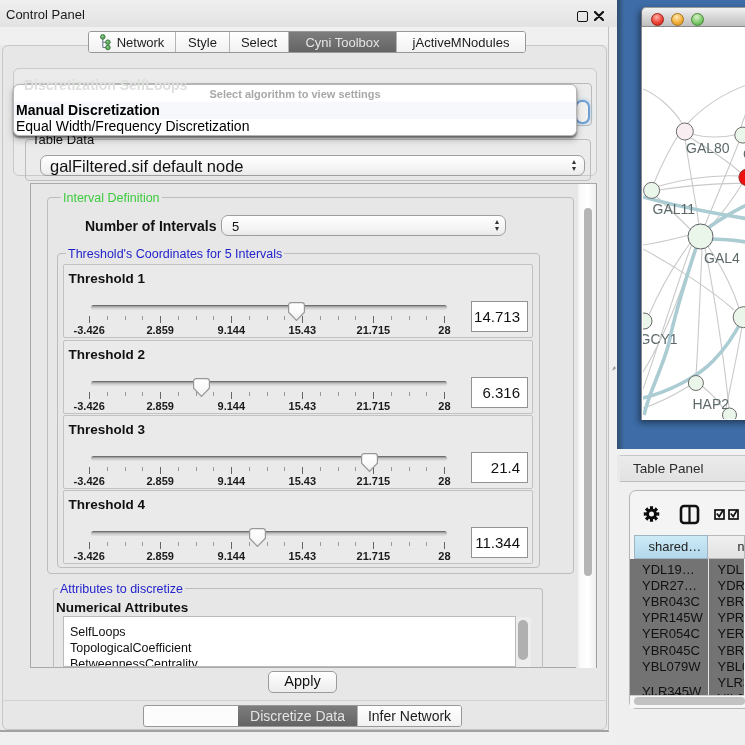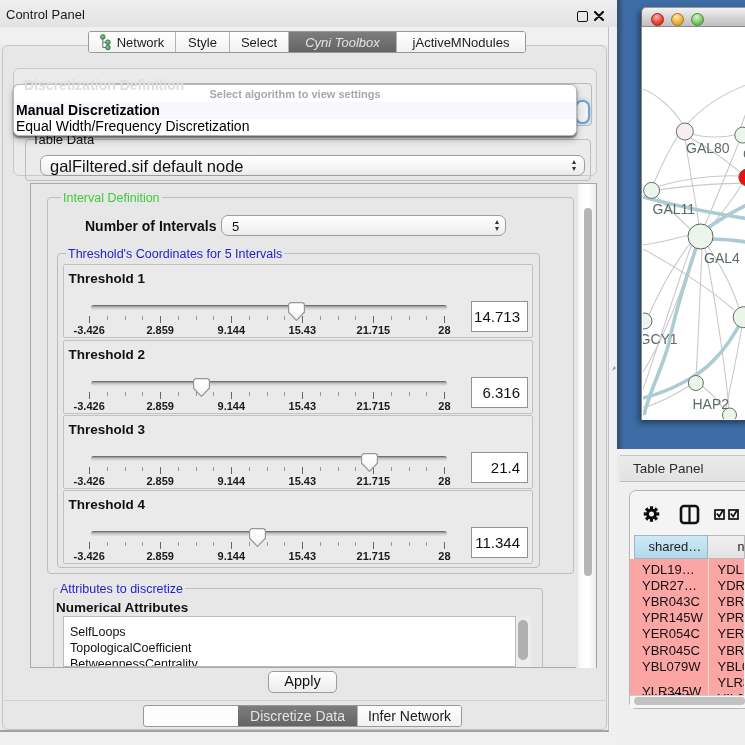--- a/index.html
+++ b/index.html
@@ -74,21 +74,21 @@
             <circle cx="7.9" cy="13.5" r="2.3"></circle>
           </g>
           <g fill="#a8d8a8">
             <circle cx="2.3" cy="2.3" r="0.7"></circle>
             <circle cx="7.4" cy="7.6" r="0.7"></circle>
             <circle cx="7.4" cy="12.9" r="0.7"></circle>
           </g>
         </svg>Network</div>
     <div class="s" style="width:54px;">Style</div>
     <div class="s" style="width:59px;">Select</div>
-    <div class="s sel" style="width:108px;font-style:italic;">Cyni Toolbox</div>
+    <div class="s sel" style="width:108px;">Cyni Toolbox</div>
     <div class="s" style="width:128px;">jActiveMNodules</div>
   </div>
 
   <div class="abs" style="left:2px;top:45px;width:605px;height:685px;border:1px solid #c6c6c6;border-radius:6px;box-sizing:border-box;background:#e7e7e7;"></div>
 
   <div class="abs" style="left:13px;top:68px;width:584px;height:108px;border:1px solid #c9c9c9;border-radius:6px;box-sizing:border-box;background:#ebebeb;"></div>
 
   <div class="group" style="left:22px;top:83px;width:570px;height:43px;border-color:#b9b9b9;"></div>
 
   <div class="abs" style="left:575px;top:100px;width:15px;height:24px;border:2.5px solid #6fa0d2;border-radius:7px;box-sizing:border-box;background:#f0f0f0;box-shadow:0 0 4px #9cc0e4;"></div>
@@ -245,21 +245,21 @@
   <div class="abs" style="left:607.5px;top:27px;width:1px;height:704px;background:#c2c2c2;"></div>
   <div class="abs" style="left:608.5px;top:27px;width:8.5px;height:718px;background:#f0f0f0;"></div>
   <div class="abs" style="left:612px;top:366px;width:4px;height:5px;background:#9a9a9a;clip-path:polygon(0 100%,100% 45%,55% 0);"></div>
 
   <div class="abs" style="left:13px;top:84px;width:564px;height:52px;background:#fff;border:1px solid #b6b6b6;border-radius:6px;box-sizing:border-box;box-shadow:0 2px 2px rgba(0,0,0,0.45),0 4px 7px rgba(0,0,0,0.25);overflow:hidden;">
     <div style="position:absolute;left:0;top:17px;width:100%;height:17px;background:#f6f8fc;"></div>
     <div style="position:absolute;left:0;top:3px;width:100%;height:16px;font-size:11px;font-weight:bold;color:#a8a8a8;text-align:center;">Select algorithm to view settings</div>
     <div style="position:absolute;left:2px;top:17px;font-size:14px;font-weight:bold;color:#000;">Manual Discretization</div>
     <div style="position:absolute;left:2px;top:33px;font-size:14px;color:#000;">Equal Width/Frequency Discretization</div>
   </div>
-  <div class="abs" style="left:24px;top:77px;font-size:14px;font-weight:bold;color:#dcdfdc;z-index:5;">Discretization Definition</div>
+  <div class="abs" style="left:24px;top:77px;font-size:14px;font-weight:bold;color:#dcdfdc;z-index:5;">Discretization SelfLoops</div>
 
   <div class="abs" id="blue">
     <div id="netwin">
       <div id="nettitle">
         <div class="light" style="left:9px;background:radial-gradient(circle at 42% 28%,#ffb2aa,#ee4538 55%,#c41e10);border:0.5px solid #a02018;"></div>
         <div class="light" style="left:29px;background:radial-gradient(circle at 42% 28%,#ffeab4,#f2b03c 55%,#cf8a11);border:0.5px solid #a4751a;"></div>
         <div class="light" style="left:49px;background:radial-gradient(circle at 42% 28%,#d8f2c8,#7fca6e 55%,#43a238);border:0.5px solid #4a8a3a;"></div>
       </div>
       <div id="netcanvas">
         <svg width="112" height="392" viewBox="0 0 112 392" style="display:block;margin-left:1px;">
@@ -346,21 +346,21 @@
         <rect x="86" y="20" width="9" height="9"></rect>
         <path d="M87.8,23.5 l2.4,3 4,-6.5"></path>
         <rect x="100" y="20" width="9" height="9"></rect>
         <path d="M101.8,23.5 l2.4,3 4,-6.5"></path>
       </g>
     </svg>
     
     <div style="position:absolute;left:4.5px;top:44.5px;width:74px;height:24.5px;background:linear-gradient(180deg,#cdeaf7,#b2d8eb);border:1px solid #9fb6c2;box-sizing:border-box;font-size:13px;color:#222;text-align:left;text-indent:14px;line-height:22px;">shared…</div>
     <div style="position:absolute;left:78.5px;top:44.5px;width:37.5px;height:24.5px;background:linear-gradient(180deg,#f0f0f0,#e2e2e2);border:1px solid #b9b9b9;border-left:none;box-sizing:border-box;font-size:12.5px;color:#222;padding-left:30px;line-height:22px;overflow:hidden;">na</div>
     
-    <div id="rows" style="position:absolute;left:1px;top:69px;width:114px;height:136px;background:#fca5a5;font-size:13px;color:#111;overflow:hidden;">
+    <div id="rows" style="position:absolute;left:1px;top:69px;width:114px;height:136px;background:#737373;font-size:13px;color:#111;overflow:hidden;">
         <div style="position:absolute;left:77.5px;top:0;width:1px;height:136px;background:#e4e4e4;"></div>
         <div style="position:absolute;left:12px;top:2.5px;">YDL19…</div>
         <div style="position:absolute;left:87.5px;top:2.5px;">YDL1</div>
         <div style="position:absolute;left:12px;top:18.7px;">YDR27…</div>
         <div style="position:absolute;left:87.5px;top:18.7px;">YDR2</div>
         <div style="position:absolute;left:12px;top:34.9px;">YBR043C</div>
         <div style="position:absolute;left:87.5px;top:34.9px;">YBR0</div>
         <div style="position:absolute;left:12px;top:51.099999999999994px;">YPR145W</div>
         <div style="position:absolute;left:87.5px;top:51.099999999999994px;">YPR1</div>
         <div style="position:absolute;left:12px;top:67.3px;">YER054C</div>

